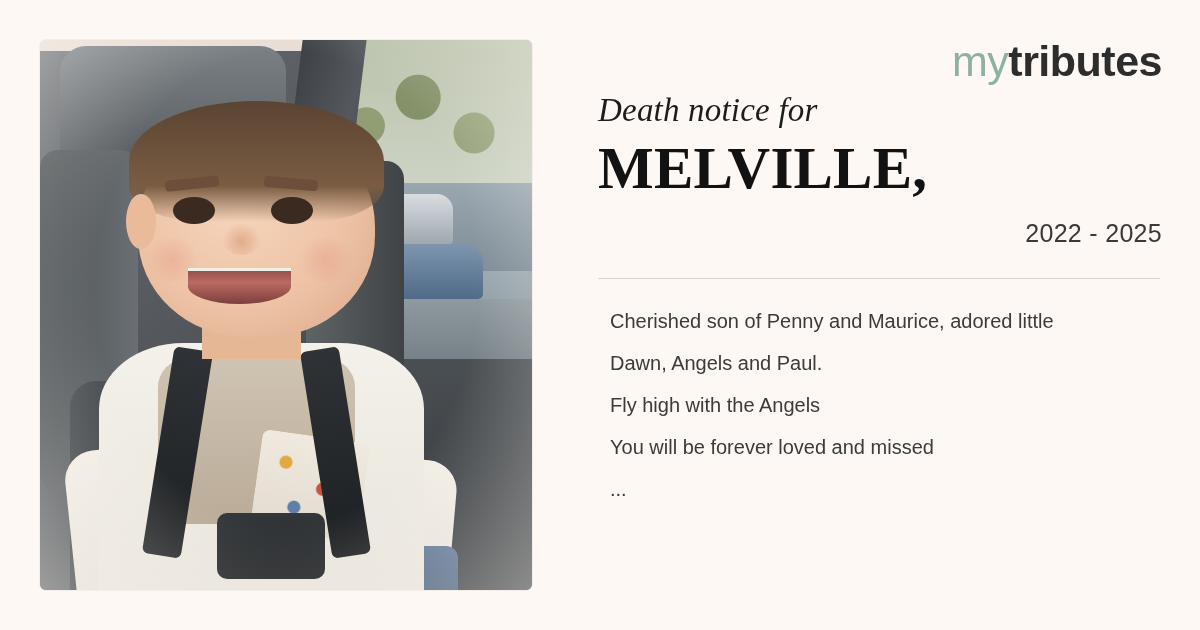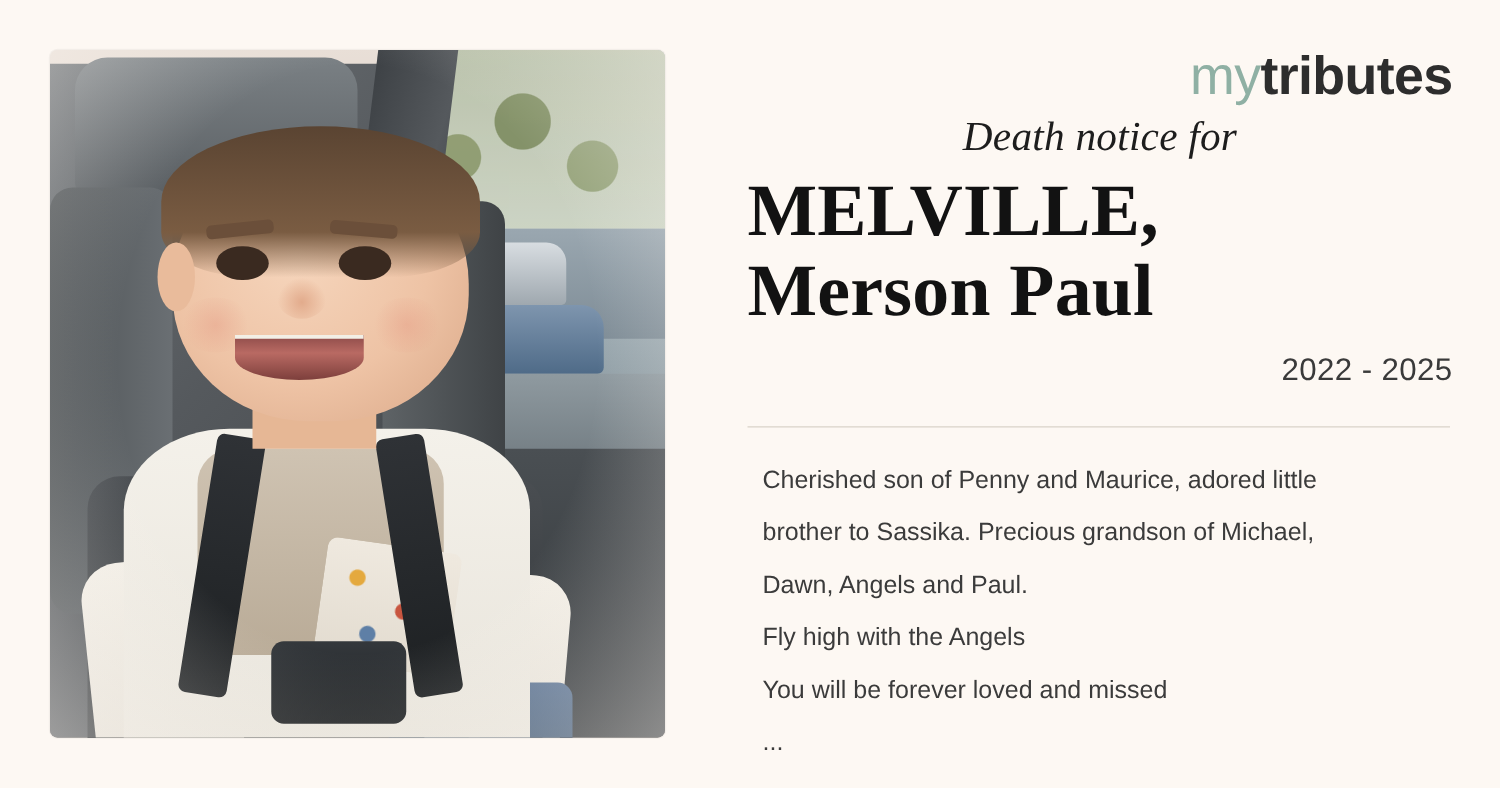--- a/index.html
+++ b/index.html
@@ -352,21 +352,20 @@
     font-weight: 700;
     font-family: "Liberation Sans", sans-serif;
   }
   .eyebrow {
     margin-top: 52px;
     font-family: "Liberation Serif", serif;
     font-style: italic;
     font-size: 33px;
     color: #1d1d1d;
     letter-spacing: .2px;
-    text-align: center;
   }
   .name {
     margin-top: 8px;
     font-family: "Liberation Serif", serif;
     font-weight: 700;
     font-size: 59px;
     line-height: 1.08;
     color: #121212;
     letter-spacing: .2px;
   }
@@ -444,30 +443,28 @@
   <div class="content">
 
     <div class="brand">
       <span class="my">my</span><span class="tributes">tributes</span>
     </div>
 
     <div class="eyebrow">Death notice for</div>
 
     <div class="name">
       <span>MELVILLE,</span>
-      <span class="line2">Merson Paul</span>
     </div>
 
     <div class="years">2022 - 2025</div>
 
     <div class="divider"></div>
 
     <div class="body-text">
       <p>Cherished son of Penny and Maurice, adored little</p>
-      <p>brother to Sassika.  Precious grandson of Michael,</p>
       <p>Dawn, Angels and Paul.</p>
       <p>Fly high with the Angels</p>
       <p>You will be forever loved and missed</p>
       <p>...</p>
     </div>
 
   </div>
 </div>
 
 </body></html>

